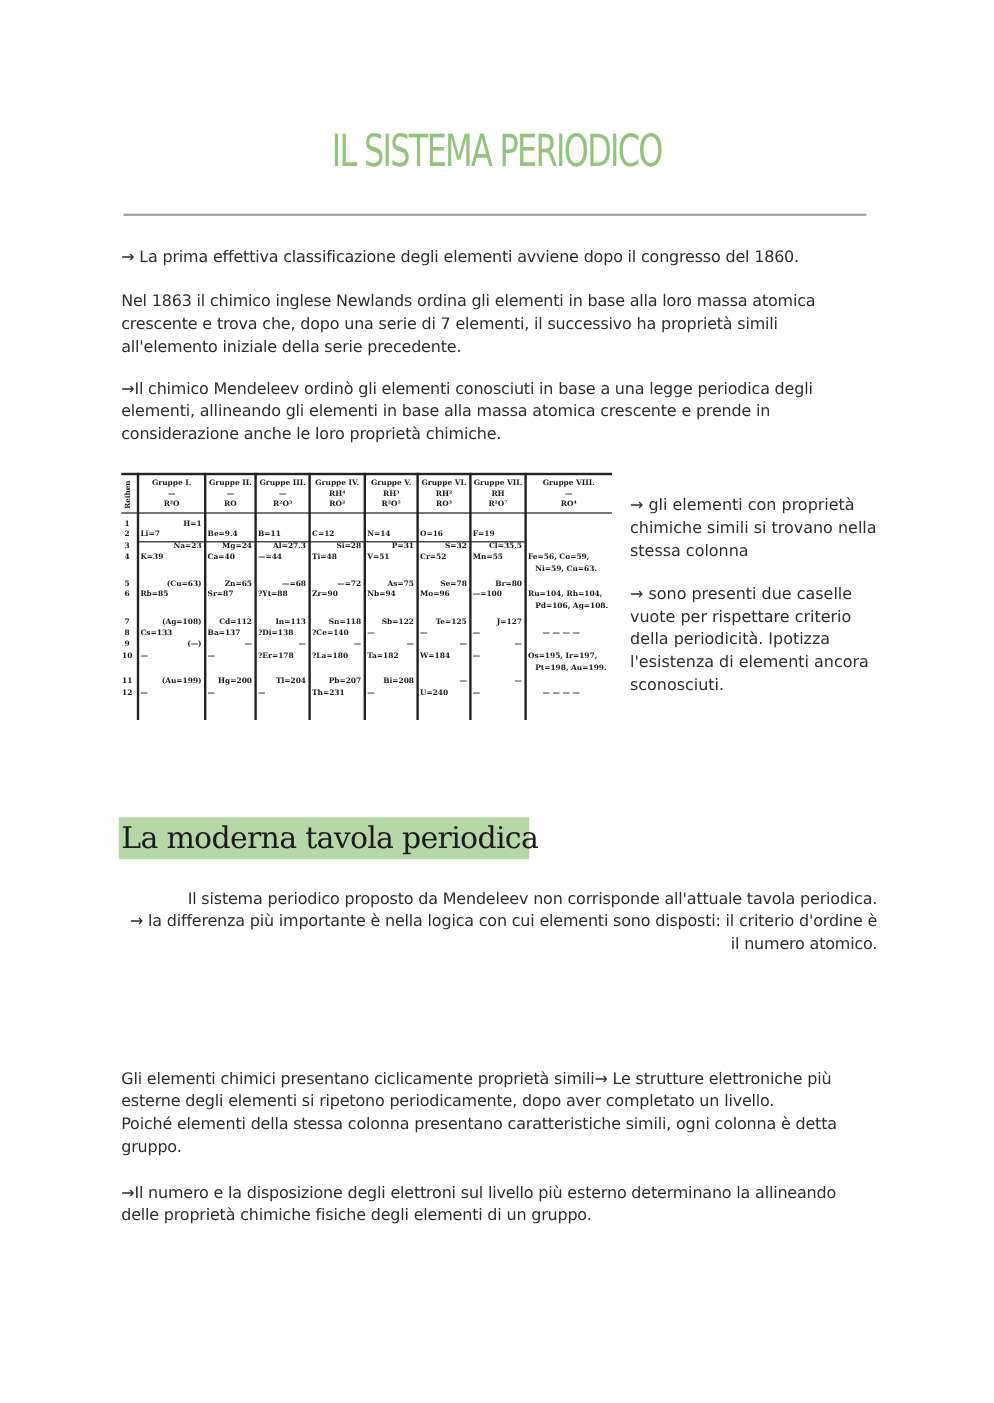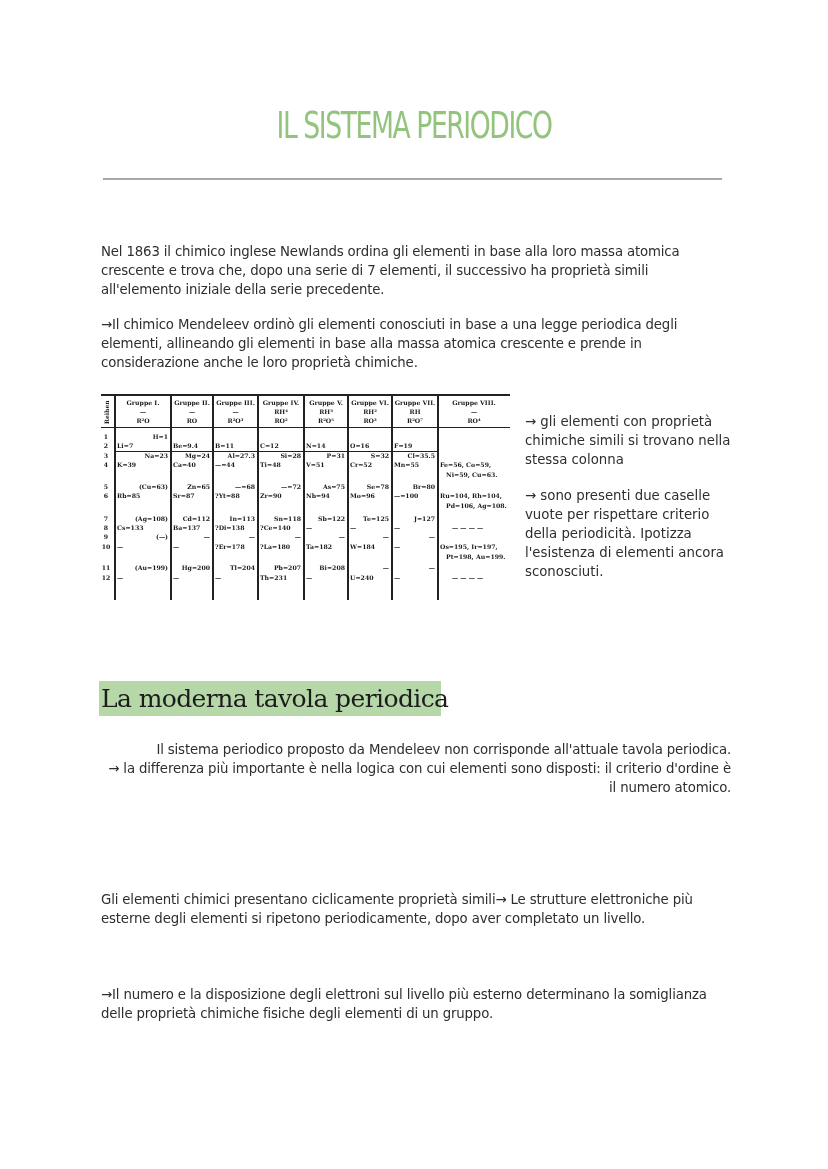--- a/index.html
+++ b/index.html
@@ -41,20 +41,23 @@
           color: #1c1c1c; letter-spacing: -0.6px; width: 338px; white-space: nowrap; }
   </style>
 </head>
 <body>
 
 <div class="page">
 
   <div class="title">IL SISTEMA PERIODICO</div>
   <div class="rule"></div>
 
+  <div class="para" style="top:205px;">
+    <p>→ La prima effettiva classificazione degli elementi avviene dopo il congresso del 1860.</p>
+  </div>
   <div class="para" style="top:242px;">
     <p>Nel 1863 il chimico inglese Newlands ordina gli elementi in base alla loro massa atomica crescente e trova che, dopo una serie di 7 elementi, il successivo ha proprietà simili all'elemento iniziale della serie precedente.</p>
   </div>
   <div class="para" style="top:315px;">
     <p>→Il chimico Mendeleev ordinò gli elementi conosciuti in base a una legge periodica degli elementi,  allineando gli elementi in base alla massa atomica crescente e prende in considerazione anche le loro proprietà chimiche.</p>
   </div>
 
   <div class="mtable" id="mtable">
     <div class="topline"></div>
     <div class="headline"></div>
@@ -216,18 +219,19 @@
   </div>
 
   <div class="h2">La moderna tavola periodica</div>
 
   <div class="para" style="top:740px;text-align:right;">
     <p>Il sistema periodico proposto da Mendeleev non corrisponde all'attuale tavola periodica.</p>
     <p>→  la differenza più importante è nella logica con cui elementi sono disposti:  il criterio d'ordine è il numero atomico.</p>
   </div>
   <div class="para" style="top:890px;">
     <p>Gli elementi chimici presentano ciclicamente proprietà simili→ Le strutture elettroniche più esterne degli elementi si ripetono periodicamente, dopo aver completato un livello.</p>
+    <p> Poiché elementi della stessa colonna presentano caratteristiche simili, ogni colonna è detta gruppo.</p>
   </div>
   <div class="para" style="top:985px;">
-    <p>→Il numero e la disposizione degli elettroni sul livello più esterno determinano la somiglianza delle proprietà chimiche fisiche degli elementi di un gruppo.</p>
+    <p>→Il numero e la disposizione degli elettroni sul livello più esterno determinano la allineando delle proprietà chimiche fisiche degli elementi di un gruppo.</p>
   </div>
 
 </div>
 
 </body></html>

